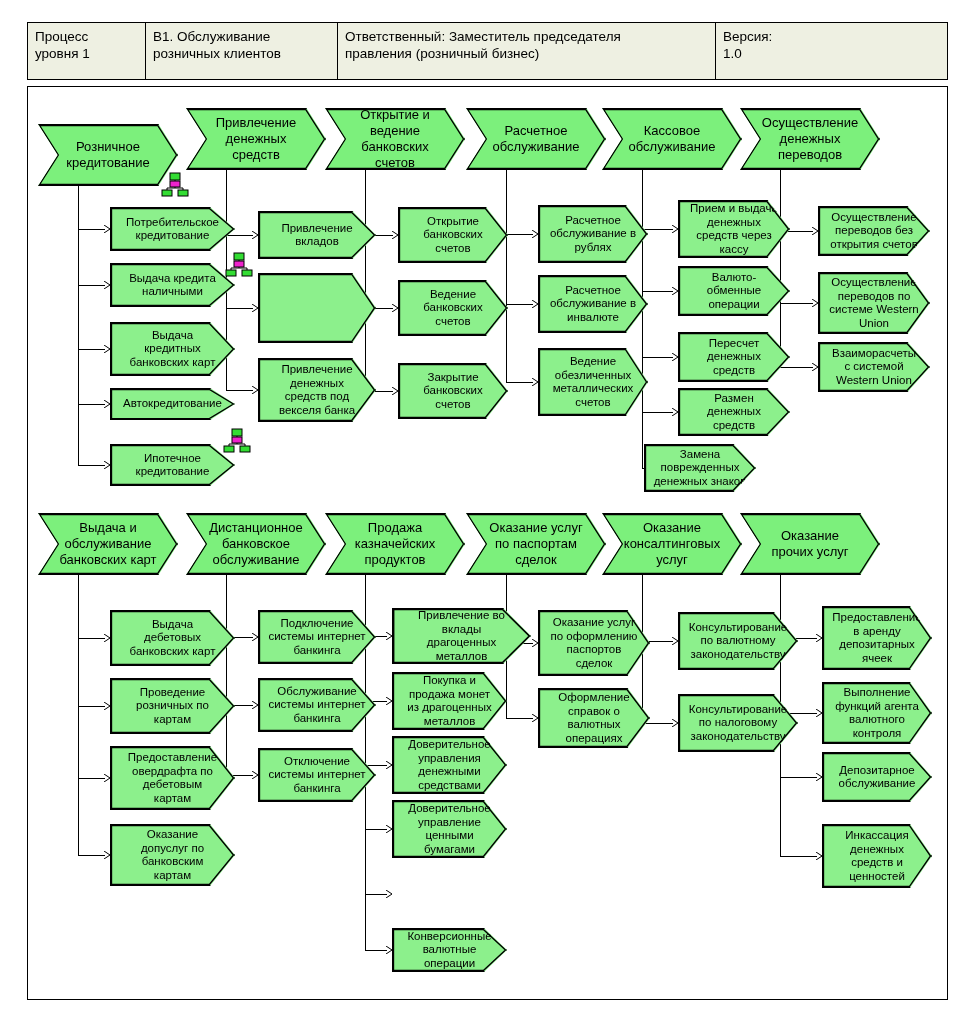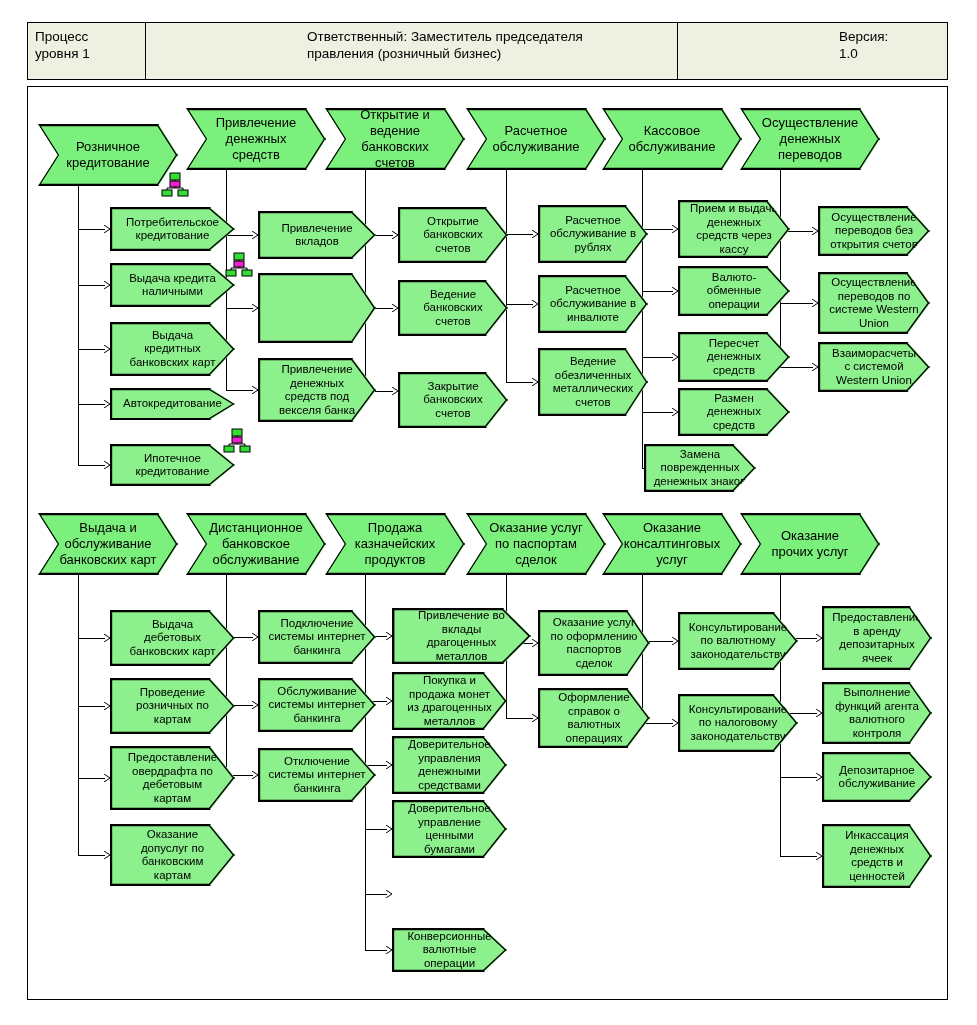--- a/index.html
+++ b/index.html
@@ -16,21 +16,20 @@
 
   
   .hdr-table{
     position:absolute;
     left:27px; top:22px;
     width:921px; height:58px;
     border:1px solid #000;
     background:#eef0e2;
     box-sizing:border-box;
     display:flex;
-    justify-content:space-between;
   }
   .hdr-cell{
     box-sizing:border-box;
     border-right:1px solid #000;
     padding:5px 6px 0 7px;
     font-size:13.5px;
     line-height:17px;
     color:#000;
     overflow:hidden;
     white-space:pre-line;
@@ -114,20 +113,22 @@
   .orgicon svg{display:block;}
 </style>
 </head>
 <body>
 
 <div id="canvas">
 
   <div class="hdr-table">
     <div class="hdr-cell hc1">Процесс
 уровня 1</div>
+    <div class="hdr-cell hc2">В1.  Обслуживание
+розничных клиентов</div>
     <div class="hdr-cell hc3">Ответственный: Заместитель председателя
 правления (розничный бизнес)</div>
     <div class="hdr-cell hc5">Версия:
 1.0</div>
   </div>
 
   <div class="frame"></div>
 
   <div id="shapes">
       <div class="node chev" style="left: 38px; top: 124px; width: 140px; height: 62px;">
@@ -308,21 +309,21 @@
             <polygon points="0.5,0.5 88,0.5 109.5,28 88,55.5 0.5,55.5" fill="none" stroke="#000" stroke-width="1.4"></polygon>
           </svg>
         </div>
       </div>
       <div class="hline" style="left: 365px; top: 308px; width: 28px;"></div>
       <div class="arrow" style="left: 392px; top: 304px;">
         <svg width="7" height="8" viewBox="0 0 7 8">
           <polyline points="0,0 6,4 0,8" fill="none" stroke="#000" stroke-width="1"></polyline>
         </svg>
       </div>
-      <div class="node subp" style="left: 398px; top: 372px; width: 110px; height: 56px;">
+      <div class="node subp" style="left: 398px; top: 363px; width: 110px; height: 56px;">
         <span class="lbl">Закрытие
 банковских
 счетов</span>
         <div class="edge">
           <svg viewBox="0 0 110 56" preserveAspectRatio="none">
             <polygon points="0.5,0.5 88,0.5 109.5,28 88,55.5 0.5,55.5" fill="none" stroke="#000" stroke-width="1.4"></polygon>
           </svg>
         </div>
       </div>
       <div class="hline" style="left: 365px; top: 391px; width: 28px;"></div>

